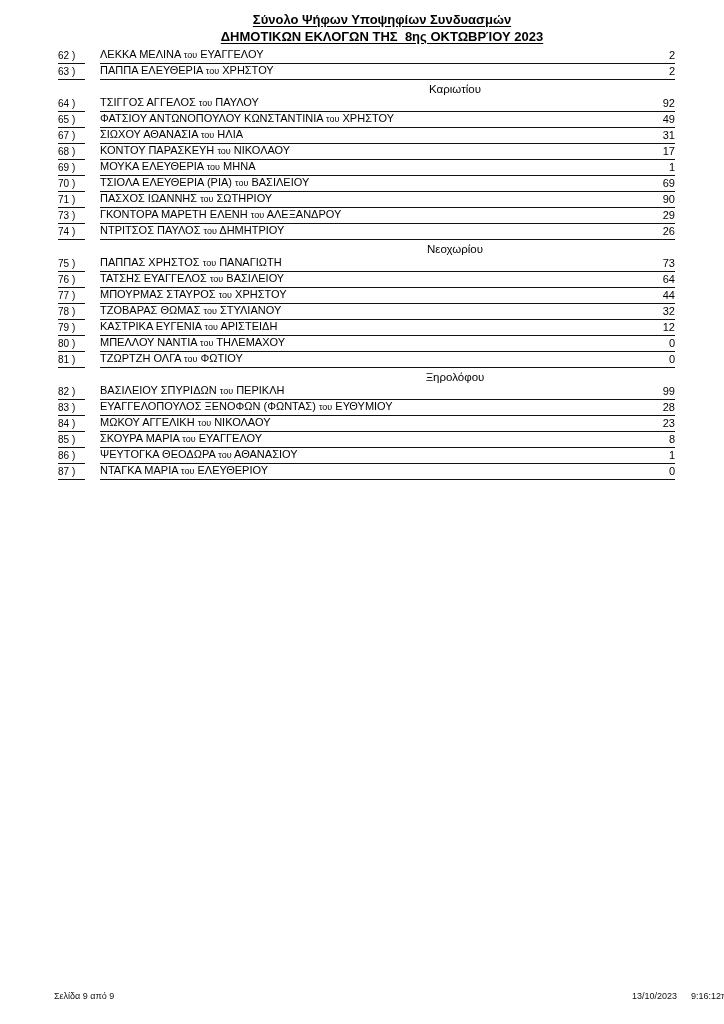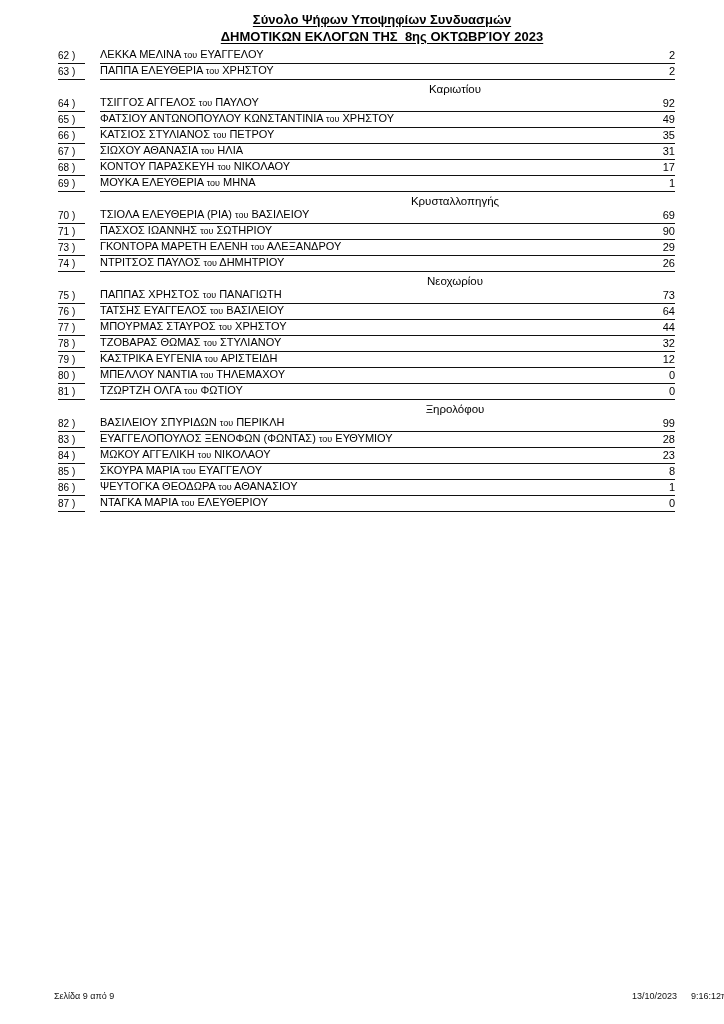--- a/index.html
+++ b/index.html
@@ -99,28 +99,20 @@
       </div>
       <div class="row">
         <div class="cell-num">65 )</div>
         <div class="cell-gap"></div>
         <div class="cell-main">
           <span class="name"><span>ΦΑΤΣΙΟΥ ΑΝΤΩΝΟΠΟΥΛΟΥ ΚΩΝΣΤΑΝΤΙΝΙΑ</span> <span class="conn">του</span> <span>ΧΡΗΣΤΟΥ</span></span>
           <span class="votes">49</span>
         </div>
       </div>
       <div class="row">
-        <div class="cell-num">66 )</div>
-        <div class="cell-gap"></div>
-        <div class="cell-main">
-          <span class="name"><span>ΚΑΤΣΙΟΣ ΣΤΥΛΙΑΝΟΣ</span> <span class="conn">του</span> <span>ΠΕΤΡΟΥ</span></span>
-          <span class="votes">35</span>
-        </div>
-      </div>
-      <div class="row">
         <div class="cell-num">67 )</div>
         <div class="cell-gap"></div>
         <div class="cell-main">
           <span class="name"><span>ΣΙΩΧΟΥ ΑΘΑΝΑΣΙΑ</span> <span class="conn">του</span> <span>ΗΛΙΑ</span></span>
           <span class="votes">31</span>
         </div>
       </div>
       <div class="row">
         <div class="cell-num">68 )</div>
         <div class="cell-gap"></div>
@@ -129,23 +121,20 @@
           <span class="votes">17</span>
         </div>
       </div>
       <div class="row">
         <div class="cell-num">69 )</div>
         <div class="cell-gap"></div>
         <div class="cell-main">
           <span class="name"><span>ΜΟΥΚΑ ΕΛΕΥΘΕΡΙΑ</span> <span class="conn">του</span> <span>ΜΗΝΑ</span></span>
           <span class="votes">1</span>
         </div>
-      </div>
-      <div class="section-head">
-        <span class="label">Κρυσταλλοπηγής</span>
       </div>
       <div class="row">
         <div class="cell-num">70 )</div>
         <div class="cell-gap"></div>
         <div class="cell-main">
           <span class="name"><span>ΤΣΙΟΛΑ ΕΛΕΥΘΕΡΙΑ (ΡΙΑ)</span> <span class="conn">του</span> <span>ΒΑΣΙΛΕΙΟΥ</span></span>
           <span class="votes">69</span>
         </div>
       </div>
       <div class="row">

